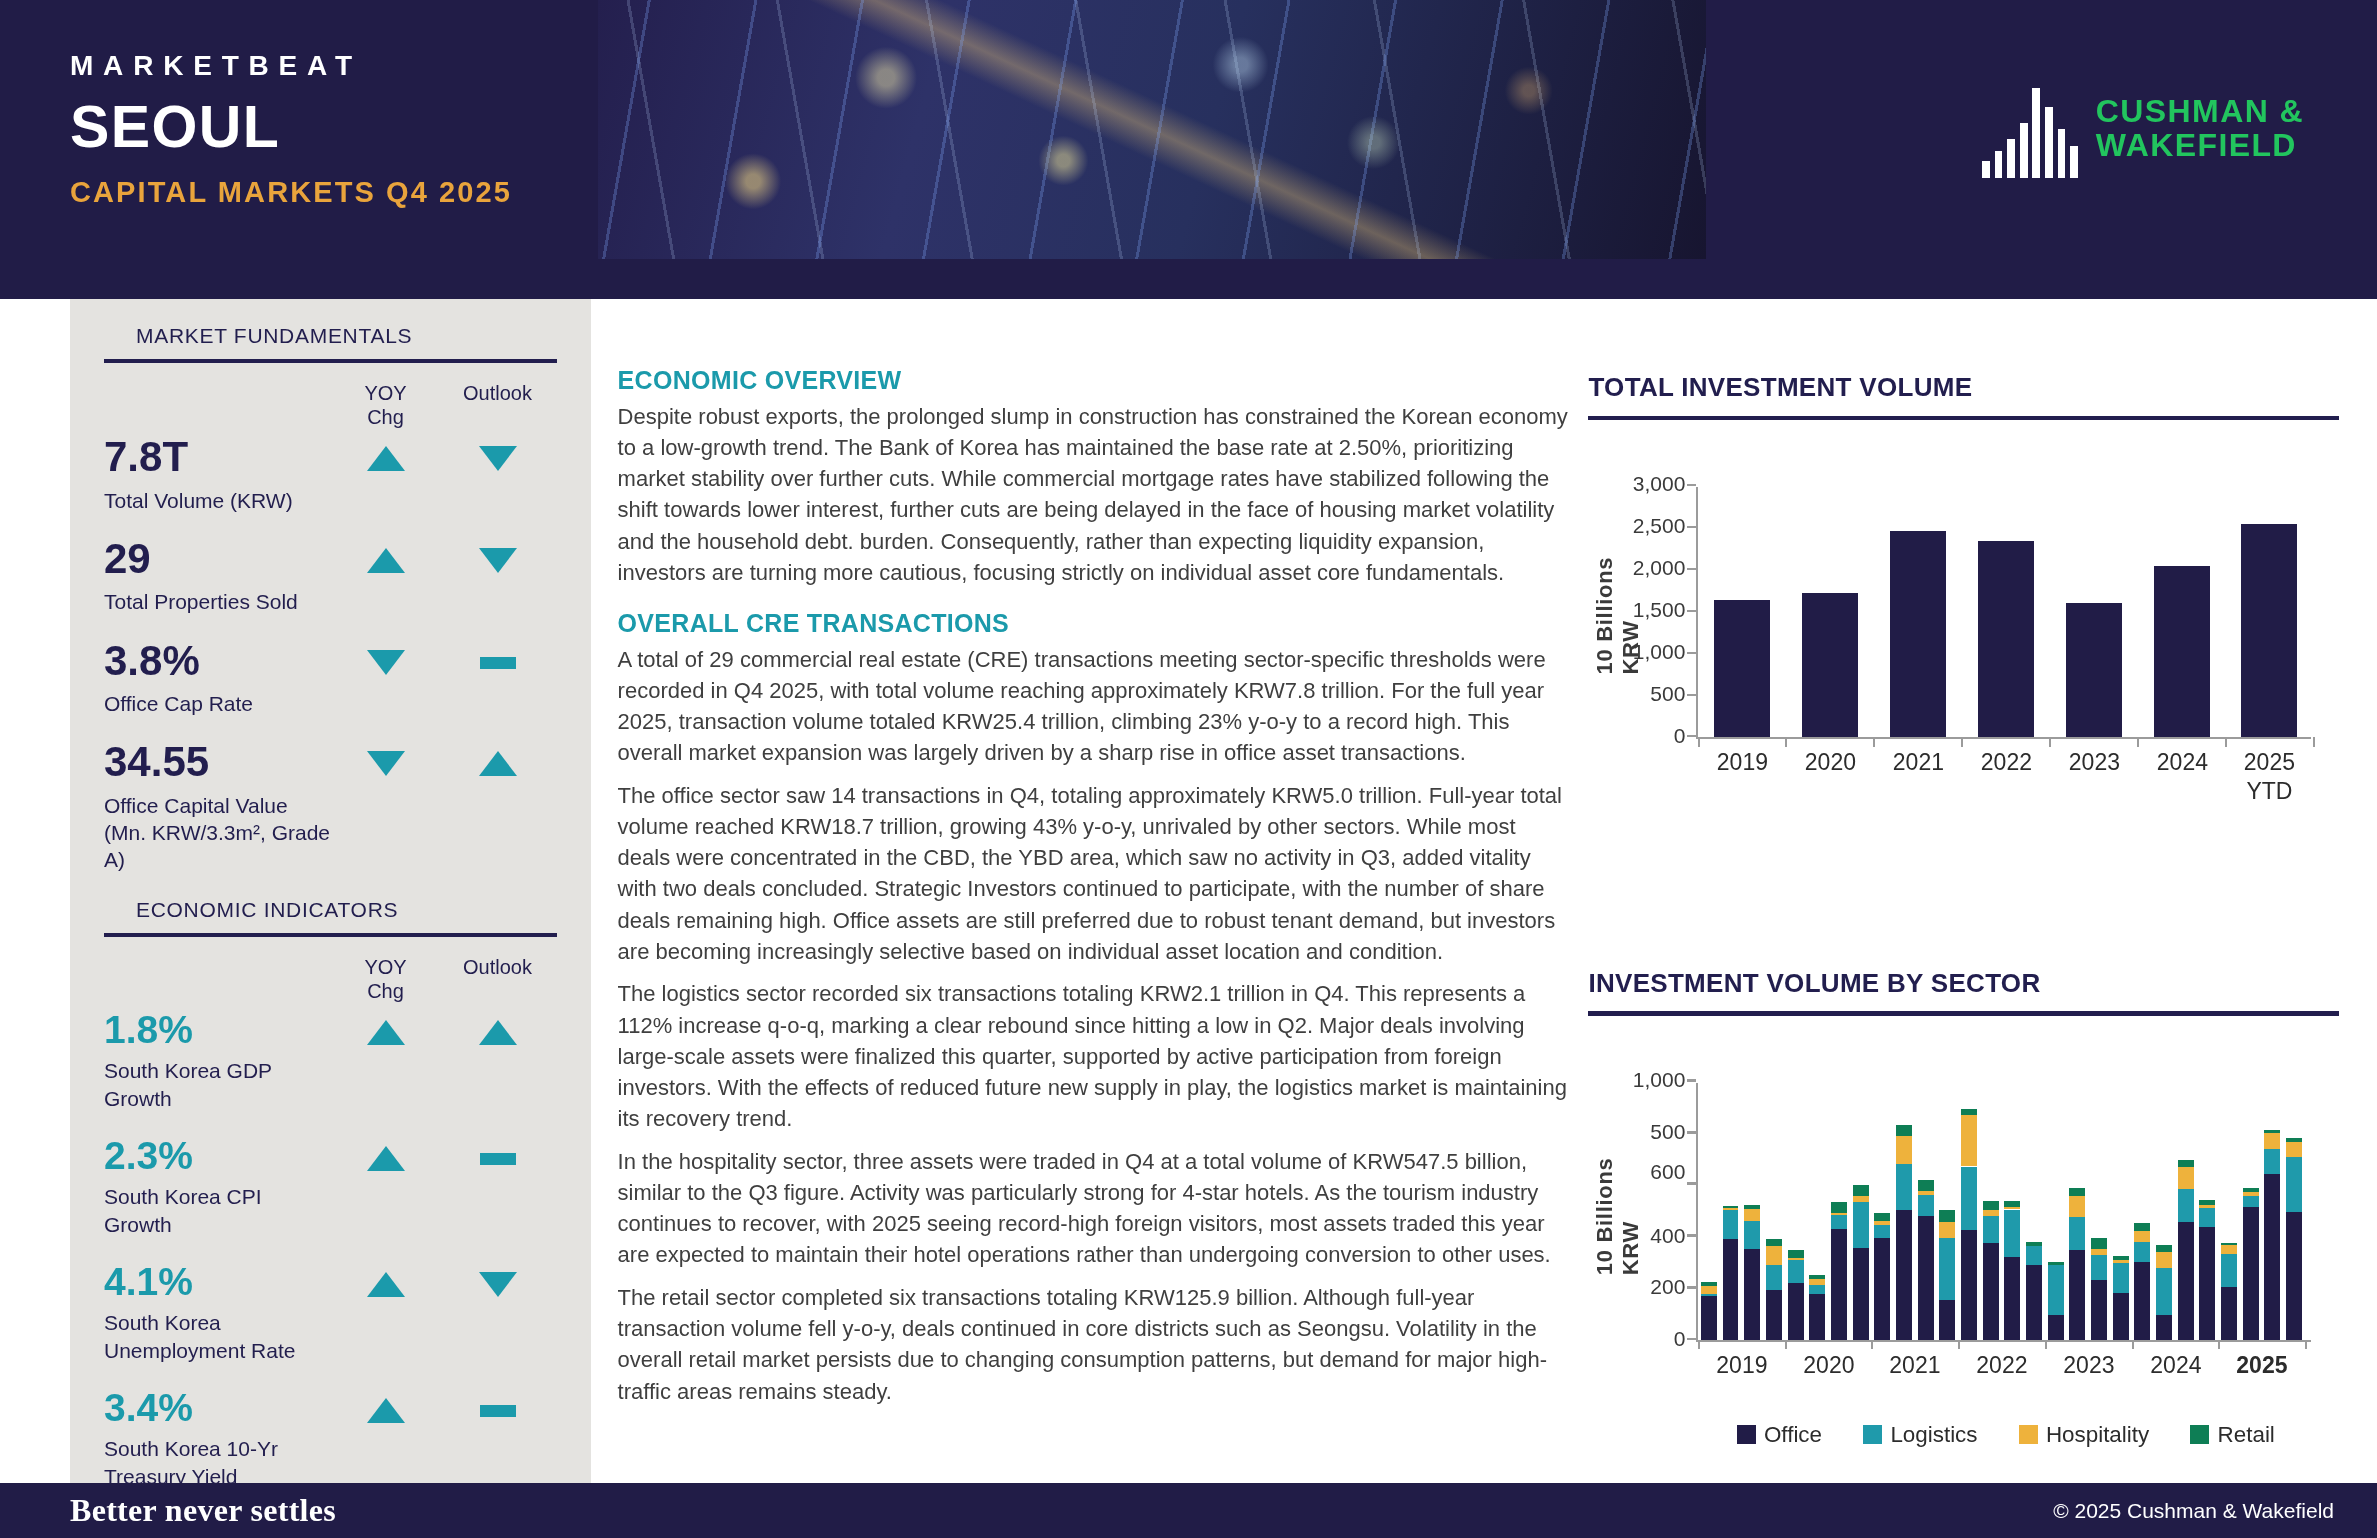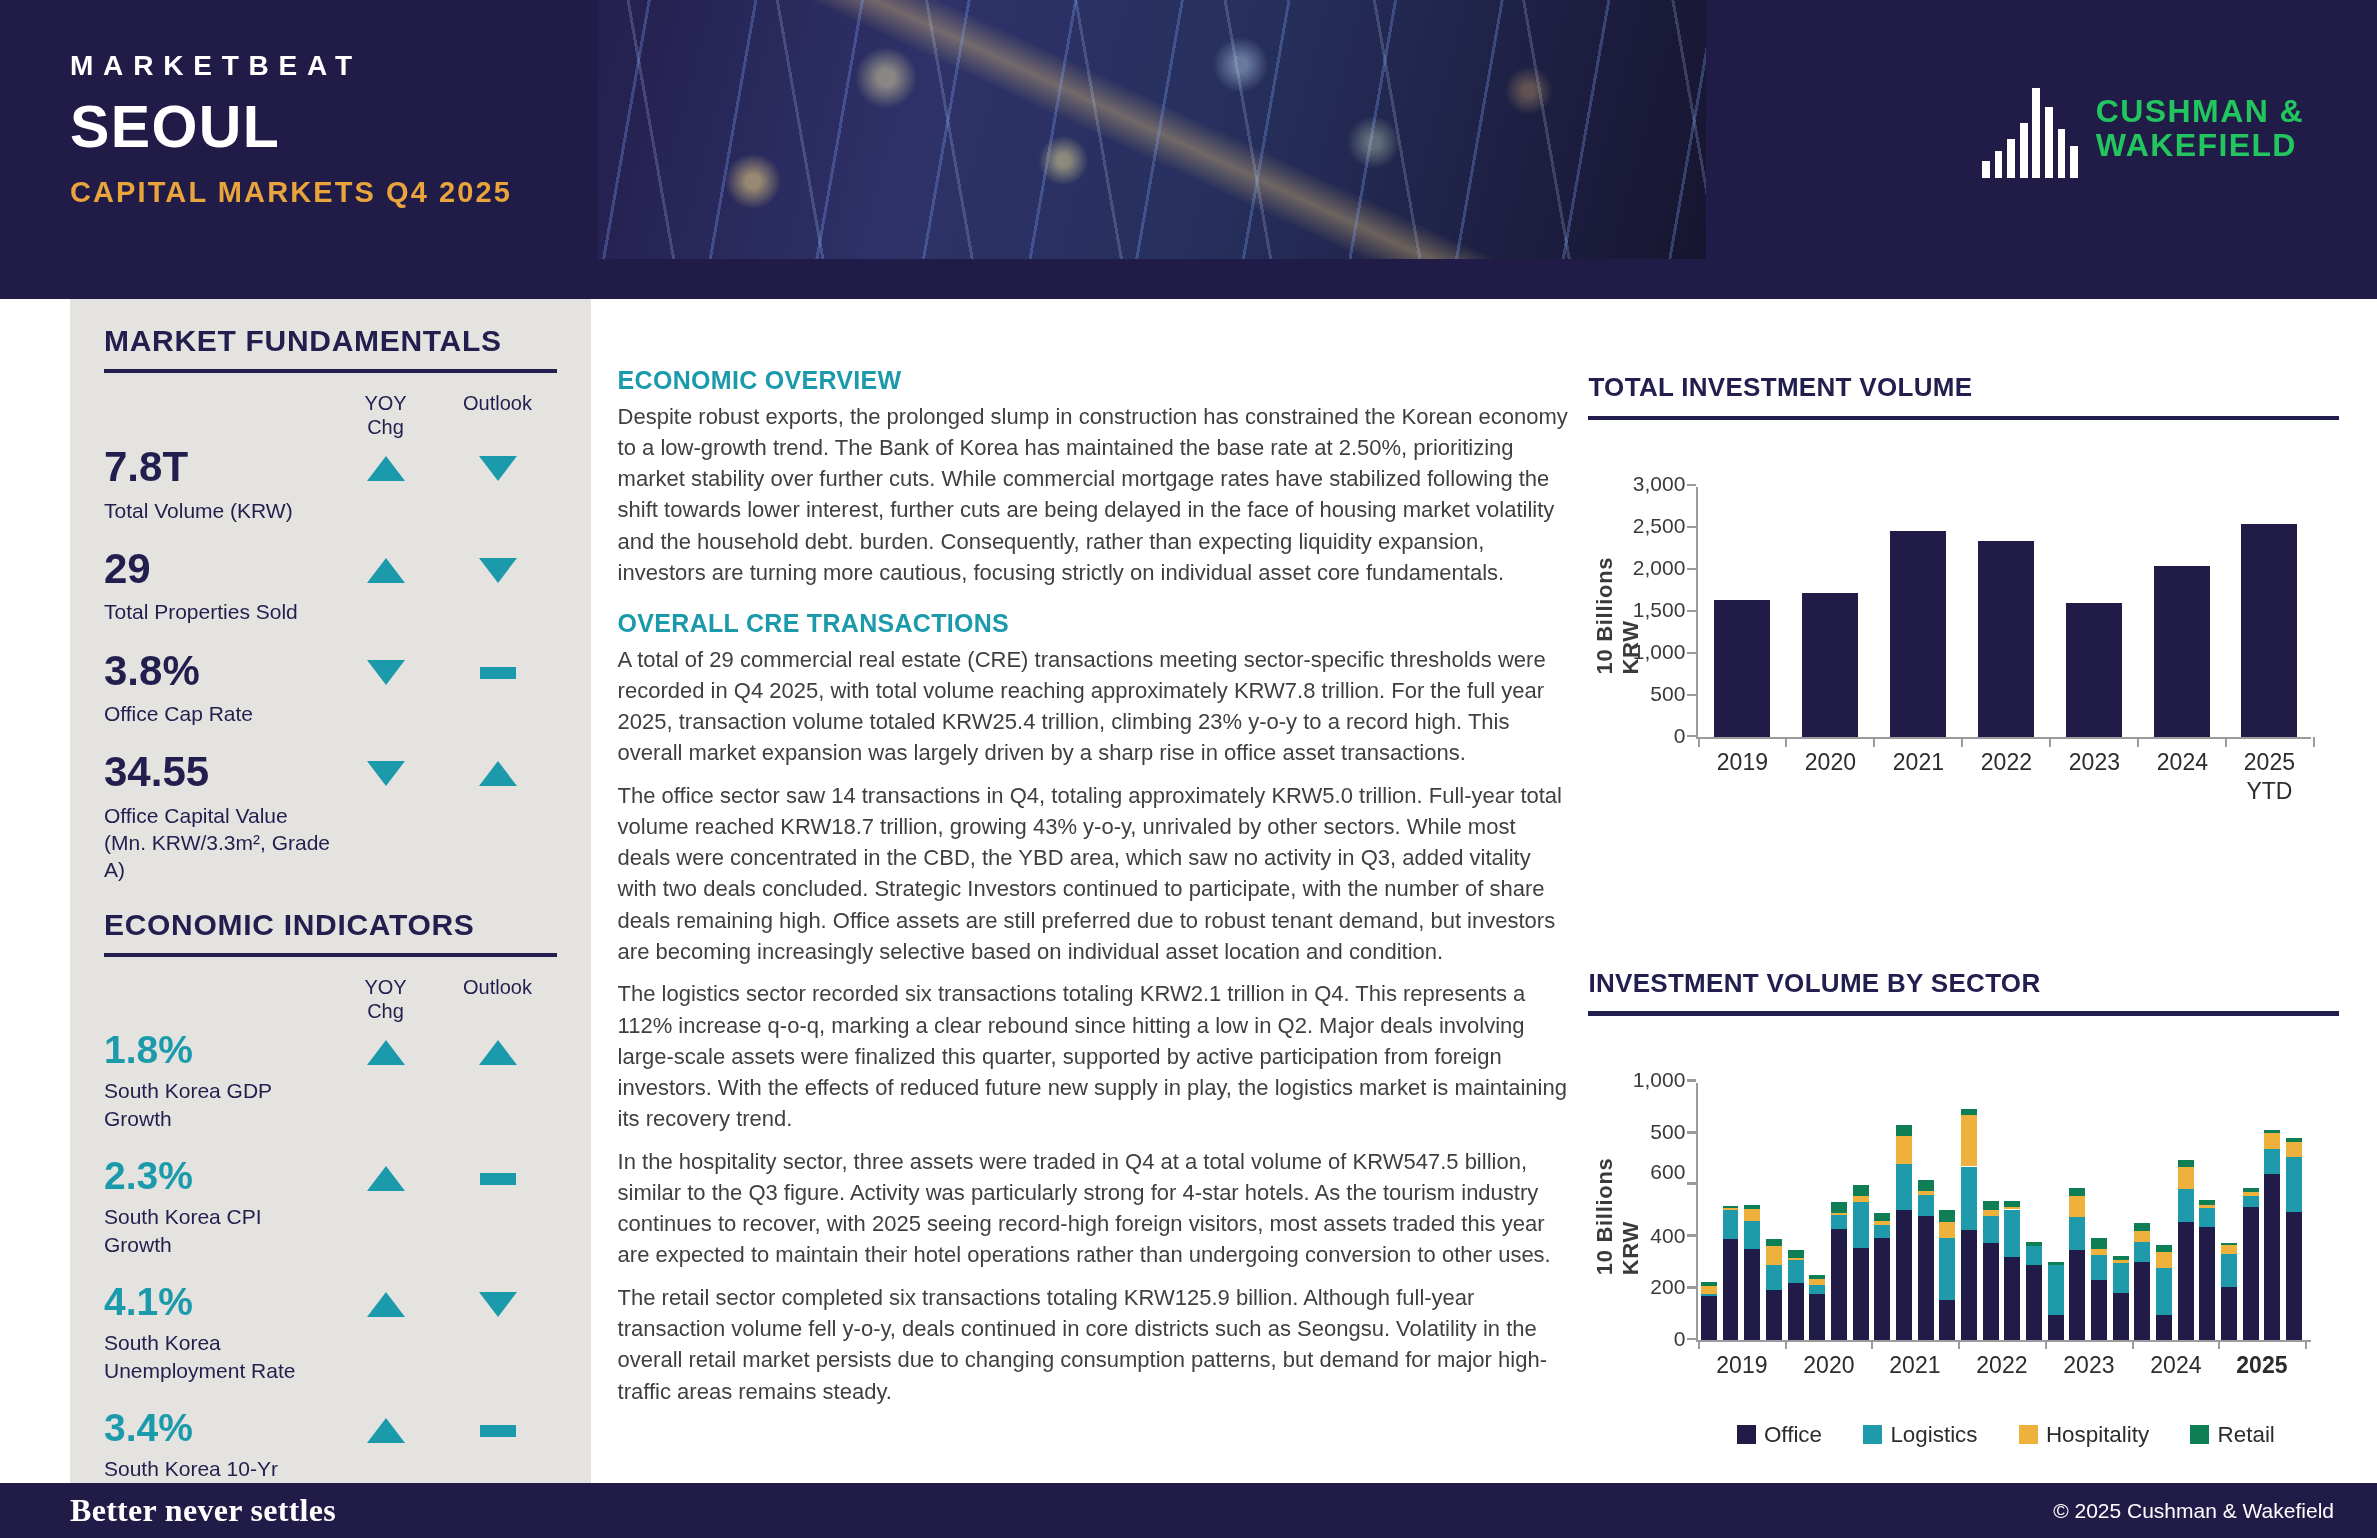--- a/index.html
+++ b/index.html
@@ -35,21 +35,21 @@
   .logo-text{color:#22c55e;font-weight:bold;font-size:32px;line-height:1.06;letter-spacing:1.4px;}
 
   
   .content{display:flex;align-items:flex-start;}
   .sidebar{width:521px;min-width:521px;height:1220px;background:var(--gray-panel);margin-left:70px;
     padding:25px 34px 14px 34px;position:relative;}
   .article{width:982px;min-width:982px;padding:67px 0 0 26.6px;}
   .charts-col{flex:1;padding:73px 38px 0 15.4px;}
 
   
-  .panel-heading{color:var(--navy-text);font-size:30px;font-weight:bold;letter-spacing:0.7px;}
+  .panel-heading{color:var(--navy-text);font-size:21px;font-weight:normal;letter-spacing:0.7px;margin-left:32px;}
   .panel-rule{height:4.2px;background:var(--navy-text);margin-top:11.2px;margin-bottom:18px;}
   .col-headers{display:grid;grid-template-columns:1fr 105px 119px;margin-bottom:7px;}
   .col-headers div{color:var(--navy-text);font-size:20px;text-align:center;line-height:1.2;}
   .col-yoy{width:59px;justify-self:center;}
   .stat-row{display:grid;grid-template-columns:1fr 105px 119px;align-items:start;margin-bottom:24px;}
   .stat-value{color:var(--navy-text);font-size:42px;font-weight:bold;line-height:1.0;}
   .stat-value.teal{color:var(--teal);font-size:39px;}
   .stat-label{color:var(--navy-text);font-size:21px;line-height:1.3;margin-top:8.4px;max-width:301px;}
   .arrow-cell{display:flex;justify-content:center;padding-top:9.8px;}
   .tri-up{width:0;height:0;border-left:19.6px solid transparent;border-right:19.6px solid transparent;border-bottom:25px solid var(--teal);}

